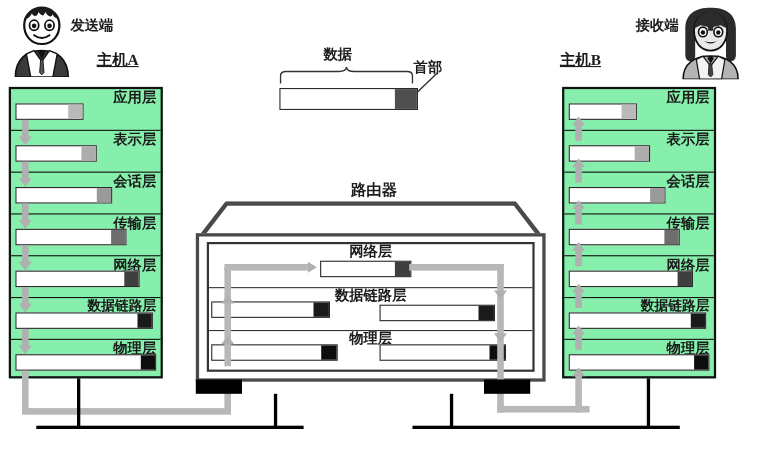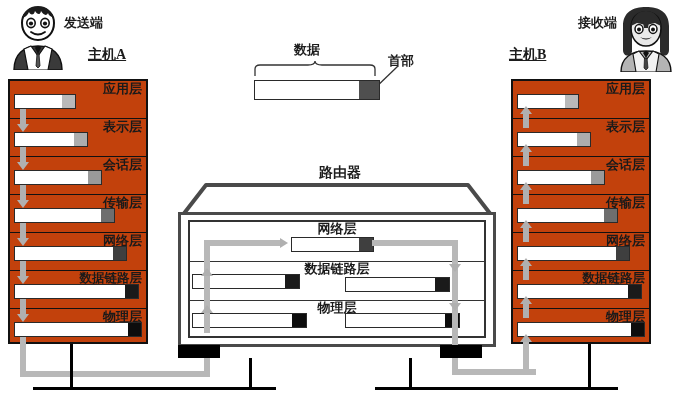--- a/index.html
+++ b/index.html
@@ -11,21 +11,21 @@
   .abs{position:absolute;}
 
   
   .lbl{position:absolute;white-space:nowrap;font-weight:bold;color:#1d1d1d;}
   .lbl-role{font-size:13px;}
   .lbl-host{font-size:14px;text-decoration:underline;}
   .lbl-router{font-size:14px;padding-left:44px;}
   .lbl-cap{font-size:13px;}
 
   
-  .hostbox{position:absolute;border:2px solid #111;background:#c2410c;box-sizing:border-box;}
+  .hostbox{position:absolute;border:2px solid #111;background:#86efac;box-sizing:border-box;}
   .layerrow{position:absolute;left:0;right:0;box-sizing:border-box;border-bottom:1.5px solid #111;}
   .layerrow.last{border-bottom:none;}
   .layername{position:absolute;right:4px;top:1px;font-size:13px;font-weight:bold;line-height:1;white-space:nowrap;}
   .layername.wide{font-size:12.5px;}
 
   
   .bar{position:absolute;box-sizing:border-box;border:1.4px solid #2a2a2a;background:#ffffff;display:flex;justify-content:flex-end;}
   .hdr{height:100%;box-sizing:border-box;}
 
   
@@ -130,21 +130,21 @@
 <div class="arrowline" style="left:20px;top:261px;width:6px;height:16px;"></div>
 <div class="arrowhead ah-down" style="left:17px;top:276px;"></div>
 <div class="arrowline" style="left:20px;top:299px;width:6px;height:16px;"></div>
 <div class="arrowhead ah-down" style="left:17px;top:314px;"></div>
 
 <div class="gwire" style="left:20px;top:337px;width:6px;height:37px;"></div>
 <div class="gwire" style="left:20px;top:371px;width:190px;height:6px;"></div>
 <div class="gwire" style="left:204px;top:310px;width:6px;height:64px;"></div>
 
 <div class="lbl lbl-cap" style="left:294px;top:41px;">数据</div>
-<div class="lbl lbl-cap" style="left:388px;top:52px;">首部</div>
+<div class="lbl lbl-cap" style="left:376px;top:52px;">首部</div>
 
 <svg class="abs" style="left:254px;top:60px;width:122px;height:17px" viewBox="0 0 122 17">
   <path d="M1 16 L1 9 Q1 5 6 5 L54 5 Q61 5 61 1 Q61 5 68 5 L116 5 Q121 5 121 9 L121 16" fill="none" stroke="#333" stroke-width="1.3"></path>
 </svg>
 <svg class="abs" style="left:366px;top:64px;width:34px;height:30px" viewBox="0 0 34 30">
   <path d="M32 2 L6 27" stroke="#333" stroke-width="1.3" fill="none"></path>
   <path d="M3 30 L11 25 L8 22 Z" fill="#333"></path>
 </svg>
 
 <div class="bar" style="left:254px;top:80px;width:126px;height:20px;">

